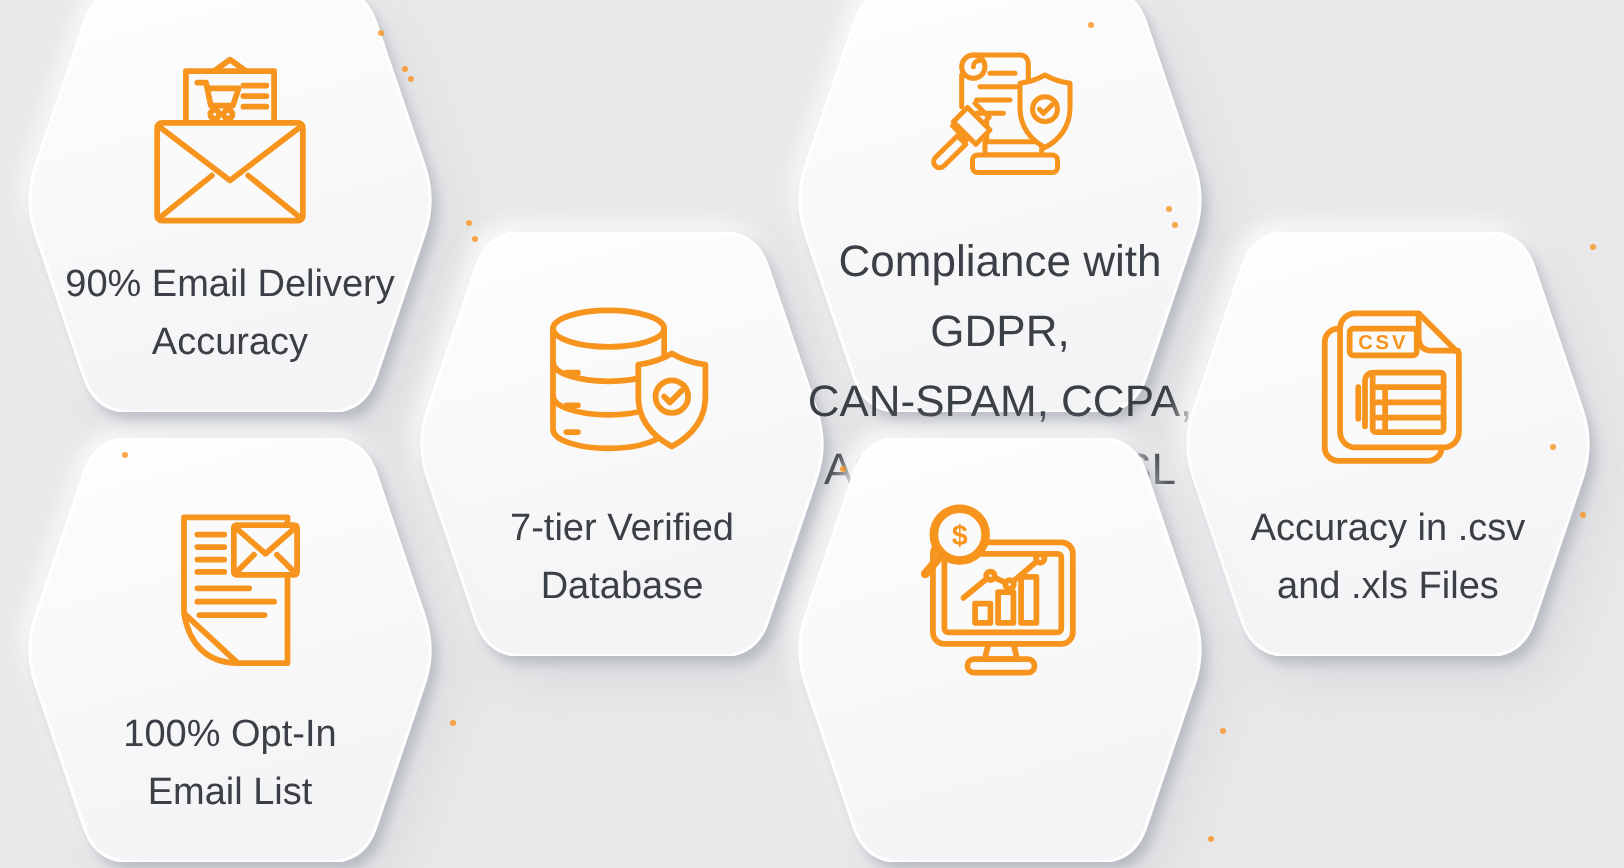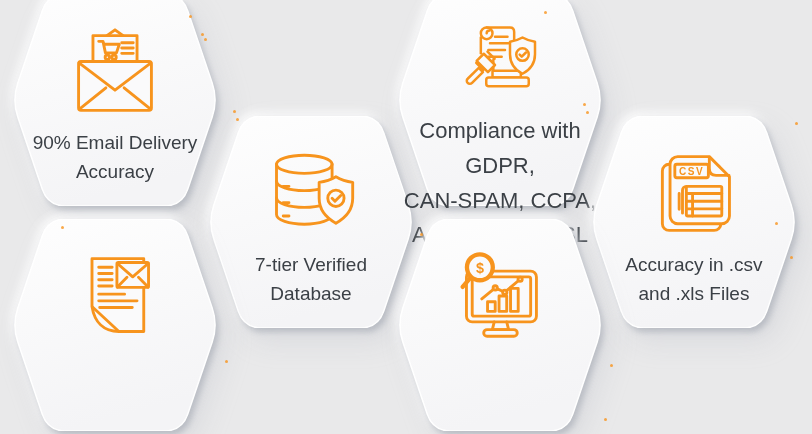--- a/index.html
+++ b/index.html
@@ -157,20 +157,22 @@
     <div class="icon-wrap">
       <svg class="ic" viewBox="0 0 96 96">
         <path class="mask" d="M24 8 H78 V84 H52 C36 84 26.5 74 24 58 Z"></path>
         <path d="M24.5 58.5 L51.5 83.5"></path>
         <path d="M31 17 H45 M31 23.5 H45 M31 30 H45 M31 36.5 H45 M31 45 H58 M31 52 H71 M32 59 H66"></path>
         <rect class="mask" x="50" y="12" width="33" height="26" rx="1.5"></rect>
         <path d="M50.5 13 L66.5 27 L82.5 13"></path>
         <path d="M50.5 37.5 L60.5 27.5 M82.5 37.5 L72.5 27.5"></path>
       </svg>
     </div>
+    <div class="label">100% Opt-In
+Email List</div>
   </div>
 </div>
 
 <div class="hex-card" style="left:397px;top:219px">
   <svg class="hex-svg" viewBox="0 0 206 212">
     <path d="M54 0 H152 Q170 0 175.8 17 L200.2 89 Q206 106 200.2 123 L175.8 195 Q170 212 152 212 H54 Q36 212 30.2 195 L5.8 123 Q0 106 5.8 89 L30.2 17 Q36 0 54 0 Z"></path>
   </svg>
   <div class="content">
     <div class="icon-wrap">
       <svg class="ic" viewBox="0 0 96 96">

